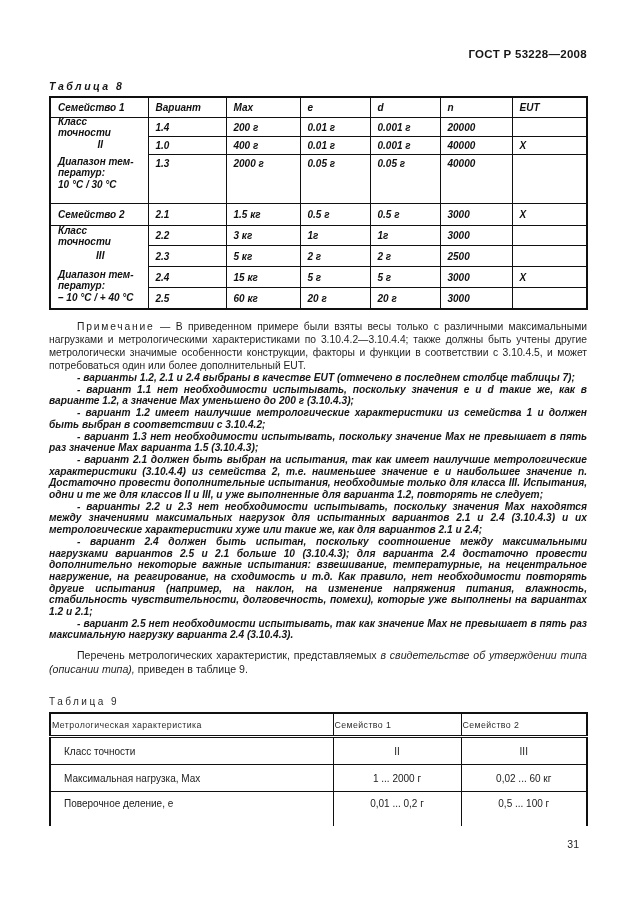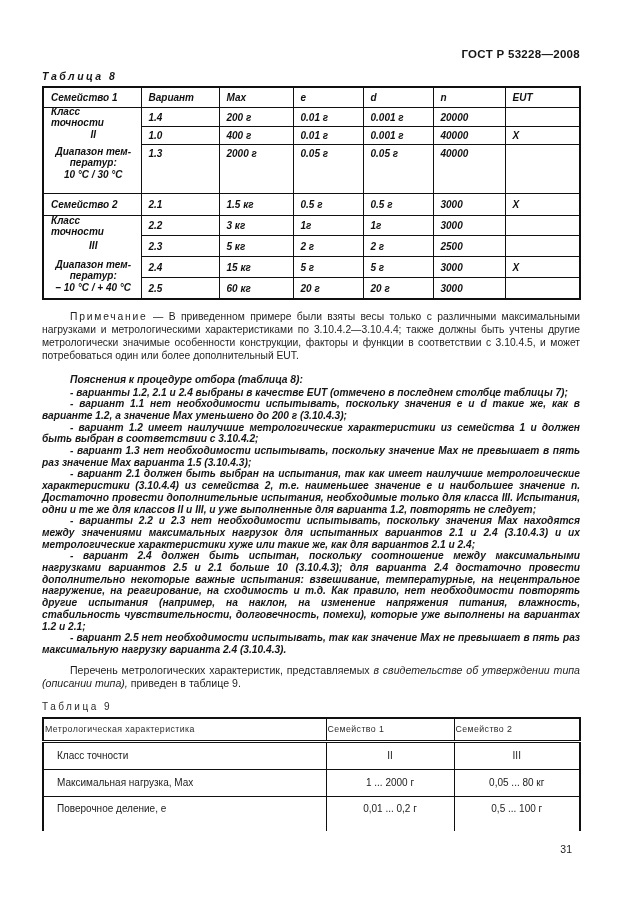--- a/index.html
+++ b/index.html
@@ -4,39 +4,39 @@
 <style>
   html, body { margin: 0; padding: 0; }
   body {
     width: 630px; height: 913px;
     background: #ffffff;
     font-family: "Liberation Sans", sans-serif;
     color: #161616;
     overflow: hidden;
     position: relative;
   }
-  .content { position: absolute; left: 42px; top: 0; width: 538px; }
+  .content { position: absolute; left: 49px; top: 0; width: 538px; }
 
   .doc-header {
     margin-top: 48px;
     text-align: right;
     font-weight: bold;
     font-size: 11.5px;
     letter-spacing: 0.3px;
   }
 
   .example {
     margin: 21px 0 0 0;
     font-size: 11px; line-height: 14px;
     font-weight: bold; font-style: italic;
     text-align: justify;
     text-indent: 28px;
   }
 
-  .t-label { margin-top: 10px; }
+  .t-label { margin-top: 20px; }
   .t8-label {
     font-size: 10.5px; font-weight: bold; font-style: italic;
     letter-spacing: 2.5px;
   }
   .t9-label {
     font-size: 10px; letter-spacing: 2.5px; color: #2b2b2b;
   }
 
   table.t8 {
     margin-top: 4px;
@@ -60,21 +60,21 @@
   .t8 tr.r-22 td { height: 17px; }
   .t8 tr.r-23 td { height: 18px; }
   .t8 tr.r-24 td { height: 18px; }
   .t8 tr.r-25 td { height: 18px; }
 
   .t8 td.lcell { vertical-align: top; padding: 0 5px 0 7px; }
   .lcell .lb1 { height: 18px; display: flex; align-items: center; }
   .lcell .lb2 { height: 16px; display: flex; align-items: center; justify-content: center; }
   .lcell2 .lb1 { height: 19px; }
   .lcell2 .lb2 { height: 20px; }
-  .lcell .lb3 { white-space: pre-line; line-height: 11.3px; padding-top: 4px; text-align: center; }
+  .lcell .lb3 { white-space: pre-line; line-height: 11.3px; padding-top: 4px; }
 
   .note {
     margin: 10px 0 0 0;
     font-size: 10.3px; line-height: 13px;
     text-align: justify; text-indent: 28px;
     color: #1d1d1d;
   }
   .note-label { letter-spacing: 1.8px; }
 
   .expl-title {
@@ -234,21 +234,20 @@
         <td>20 г</td>
         <td>20 г</td>
         <td>3000</td>
         <td></td>
       </tr>
     </tbody>
   </table>
 
   <p class="note"><span class="note-label">Примечание</span><span> — В приведенном примере были взяты весы только с различными максимальными нагрузками и метрологическими характеристиками по 3.10.4.2—3.10.4.4; также должны быть учтены другие метрологически значимые особенности конструкции, факторы и функции в соответствии с 3.10.4.5, и может потребоваться один  или более дополнительный  EUT.</span></p>
 
-  <p class="expl-title">Пояснения к процедуре отбора (таблица 8):</p>
   <p class="expl">- варианты 1.2, 2.1 и 2.4 выбраны в качестве EUT (отмечено в последнем столбце таблицы 7);</p>
   <p class="expl">- вариант 1.1 нет необходимости испытывать, поскольку значения е и d такие же, как в варианте 1.2, а значение Мах уменьшено до 200 г (3.10.4.3);</p>
   <p class="expl">- вариант 1.2 имеет наилучшие метрологические характеристики из семейства 1 и должен быть выбран в соответствии с 3.10.4.2;</p>
   <p class="expl">- вариант 1.3 нет необходимости испытывать, поскольку значение Мах не превышает в пять раз значение Мах варианта 1.5 (3.10.4.3);</p>
   <p class="expl">- вариант 2.1 должен быть выбран на испытания, так как имеет наилучшие метрологические характеристики (3.10.4.4) из семейства 2, т.е. наименьшее значение е и наибольшее значение n. Достаточно провести дополнительные испытания, необходимые только для класса III. Испытания, одни и те же для классов II и III, и уже выполненные для варианта 1.2, повторять не следует;</p>
   <p class="expl">- варианты 2.2 и 2.3 нет необходимости испытывать, поскольку значения Мах находятся между значениями максимальных нагрузок для испытанных вариантов 2.1 и 2.4 (3.10.4.3) и их метрологические характеристики хуже или такие же, как для вариантов 2.1 и 2.4;</p>
   <p class="expl">- вариант 2.4 должен быть испытан, поскольку соотношение между максимальными нагрузками вариантов 2.5 и 2.1 больше 10 (3.10.4.3); для варианта 2.4 достаточно провести дополнительно некоторые важные испытания: взвешивание, температурные, на нецентральное нагружение, на реагирование, на сходимость и т.д. Как правило, нет необходимости повторять другие испытания (например, на наклон, на изменение напряжения питания, влажность, стабильность чувствительности, долговечность, помехи), которые уже выполнены на вариантах 1.2 и 2.1;</p>
   <p class="expl">- вариант 2.5 нет необходимости испытывать, так как значение Мах не превышает в пять раз максимальную нагрузку варианта 2.4 (3.10.4.3).</p>
 
   <p class="listing"><span>Перечень метрологических характеристик, представляемых </span><span class="ital">в свидетельстве об утверждении типа (описании типа),</span><span> приведен в таблице 9.</span></p>
@@ -268,21 +267,21 @@
         <td>Семейство 2</td>
       </tr>
       <tr class="row">
         <td class="c1">Класс точности</td>
         <td class="cc">II</td>
         <td class="cc">III</td>
       </tr>
       <tr class="row">
         <td class="c1">Максимальная нагрузка, Мах</td>
         <td class="cc">1 ... 2000 г</td>
-        <td class="cc">0,05 ... 80 кг</td>
+        <td class="cc">0,02 ... 60 кг</td>
       </tr>
       <tr class="row">
         <td class="c1">Поверочное деление, е</td>
         <td class="cc">0,01 ... 0,2 г</td>
         <td class="cc">0,5 ... 100 г</td>
       </tr>
     </tbody>
   </table>
 
   <div class="page-num">31</div>

